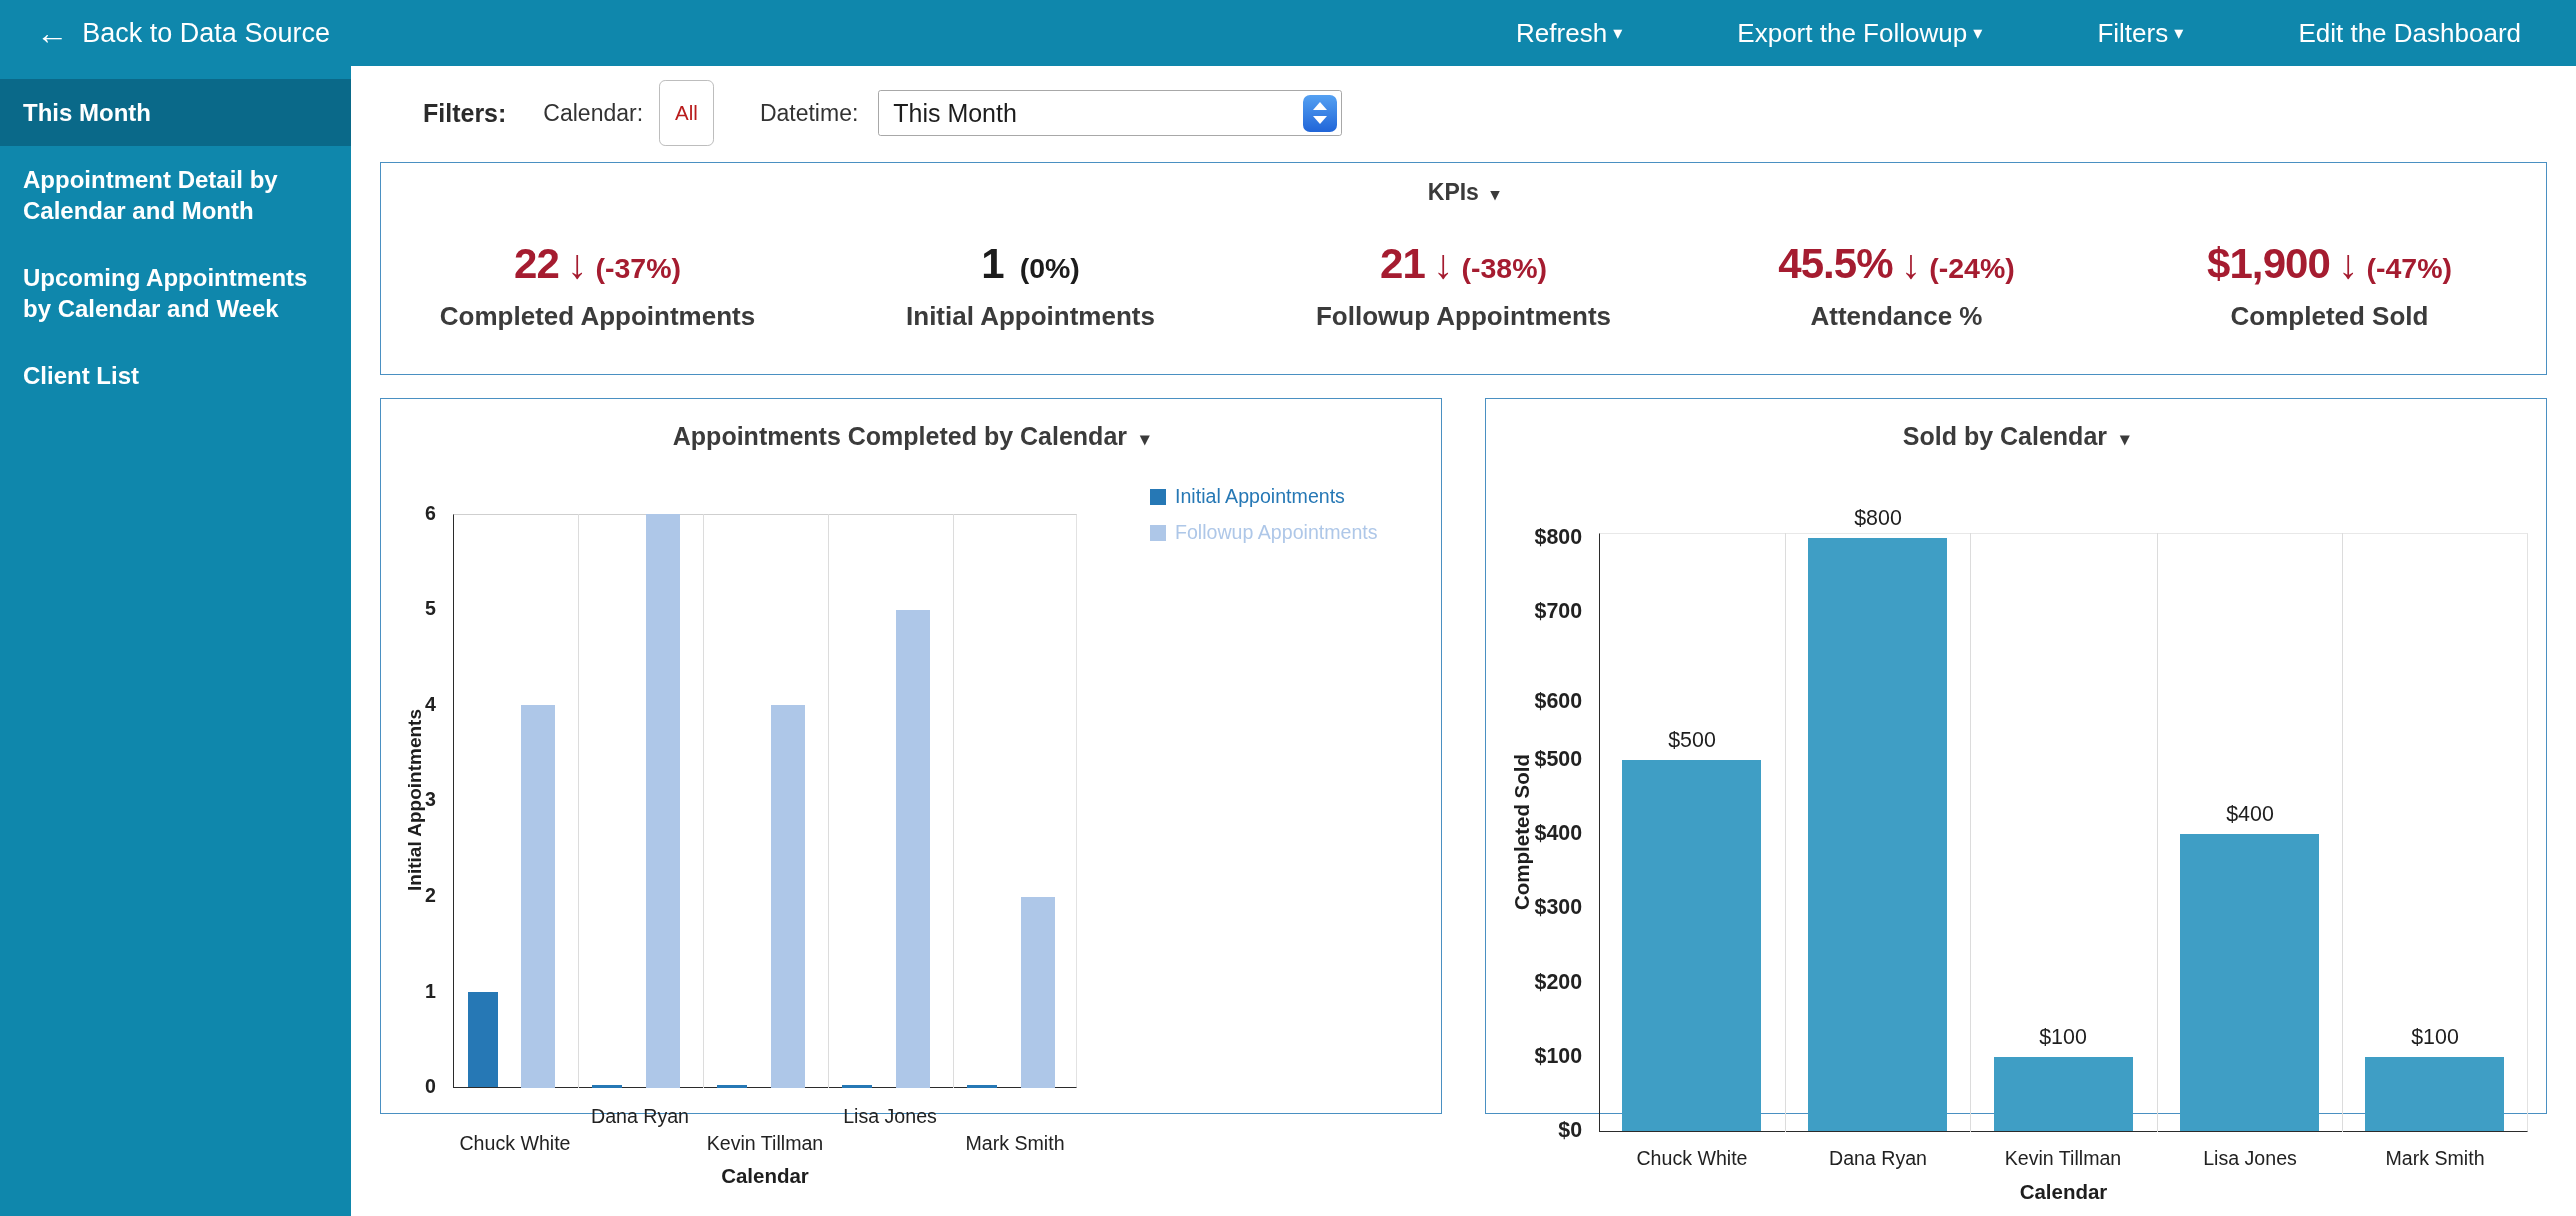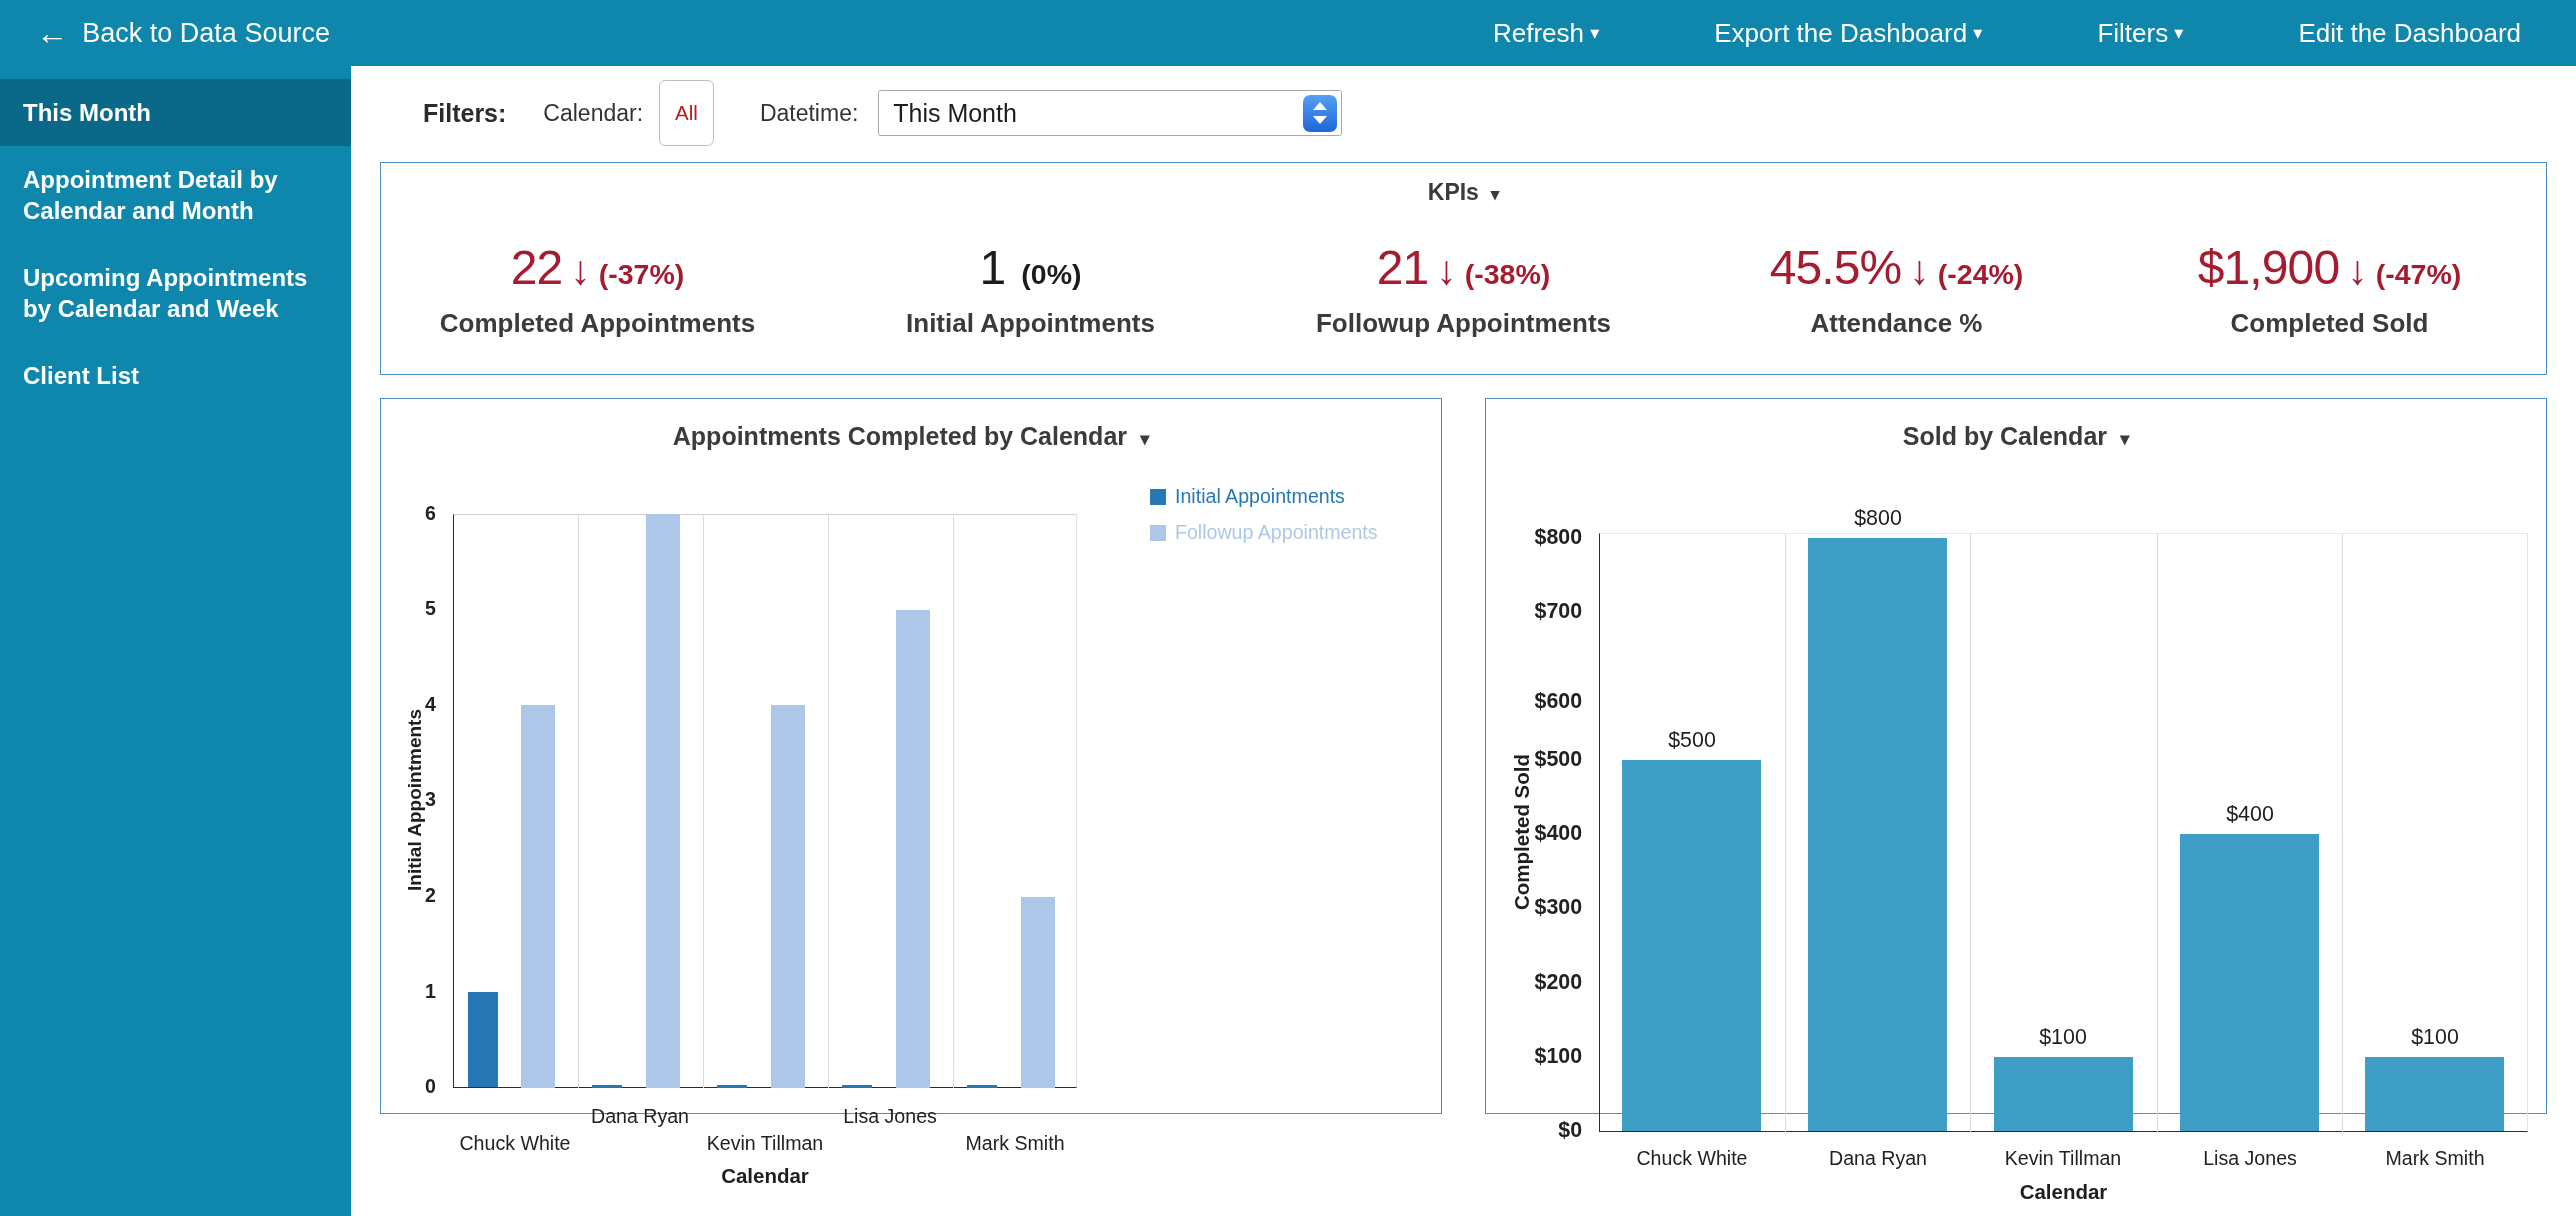--- a/index.html
+++ b/index.html
@@ -44,21 +44,21 @@
   }
   .spin-up{width:0;height:0;border-left:7.1px solid transparent;border-right:7.1px solid transparent;border-bottom:8px solid #fff;margin-bottom:5.4px;}
   .spin-down{width:0;height:0;border-left:7.1px solid transparent;border-right:7.1px solid transparent;border-top:8px solid #fff;}
   
   .kpi-panel{margin:26px 29px 0;height:213px;border:1.8px solid #4a90c2;background:#fff;box-sizing:border-box;}
   .kpi-title{margin-top:16px;text-align:center;font-size:23px;font-weight:700;color:#3b3b3b;cursor:pointer;}
   .kpi-title .caret{font-size:17px;margin-left:5.4px;}
   .kpi-row{display:flex;margin-top:34px;}
   .kpi{flex:1;text-align:center;}
   .kpi-value-row{display:flex;justify-content:center;align-items:baseline;gap:8px;}
-  .kpi-value{font-size:48px;font-weight:400;color:#a51c30;letter-spacing:-0.9px;}
+  .kpi-value{font-size:42px;font-weight:700;color:#a51c30;letter-spacing:-0.9px;}
   .kpi-arrow{font-size:41px;font-weight:700;color:#a51c30;}
   .kpi-change{font-size:28.5px;font-weight:600;color:#a51c30;}
   .kpi.neutral .kpi-value,.kpi.neutral .kpi-change,.kpi.neutral .kpi-arrow{color:#1c1c1c;}
   .kpi-label{margin-top:12.5px;font-size:26px;font-weight:700;color:#3b3b3b;}
   
   .charts-row{margin:23px 29px 0;display:flex;gap:43px;}
   .chart-panel{flex:1;height:716px;border:1.8px solid #4a90c2;background:#fff;position:relative;box-sizing:border-box;}
   .chart-title{position:absolute;top:23px;left:0;right:0;text-align:center;font-size:25px;font-weight:700;color:#3b3b3b;cursor:pointer;z-index:2;}
   .chart-title .caret{font-size:18px;margin-left:6.2px;}
   .chart-canvas{position:absolute;left:0;top:0;right:0;bottom:0;}
@@ -89,21 +89,21 @@
   <div class="back-button">
     <span class="back-arrow">←</span>
     <span>Back to Data Source</span>
   </div>
   <nav class="topmenu">
     <div class="topmenu-item">
       <span>Refresh</span>
       <span class="caret">▾</span>
     </div>
     <div class="topmenu-item">
-      <span>Export the Dashboard</span>
+      <span>Export the Followup</span>
       <span class="caret">▾</span>
     </div>
     <div class="topmenu-item">
       <span>Filters</span>
       <span class="caret">▾</span>
     </div>
     <div class="topmenu-item">
       <span>Edit the Dashboard</span>
     </div>
   </nav>

